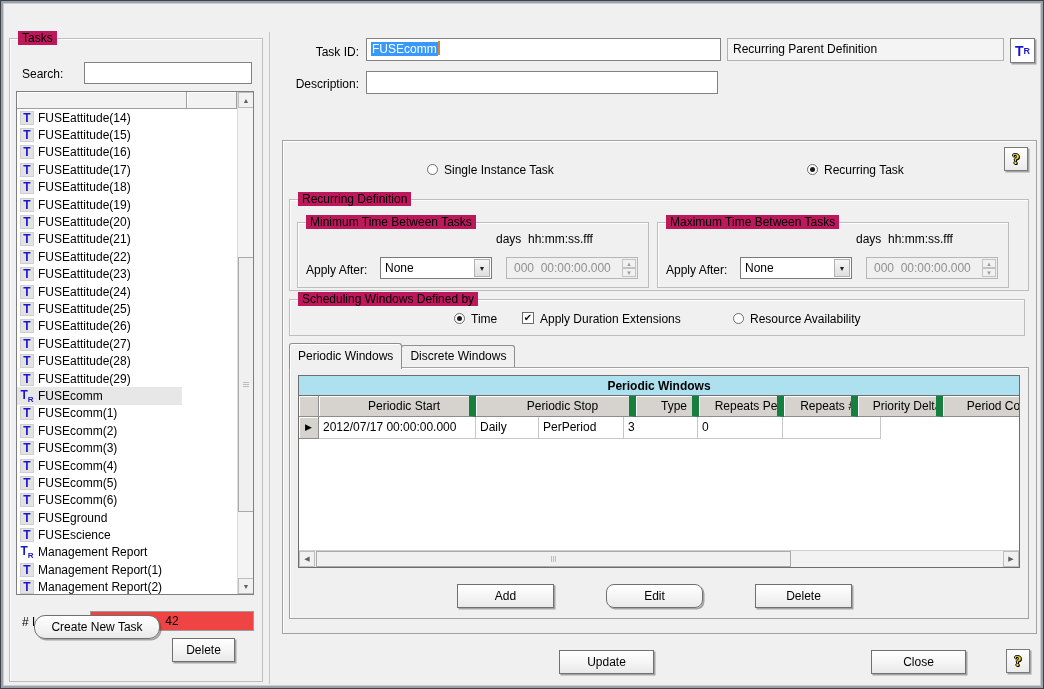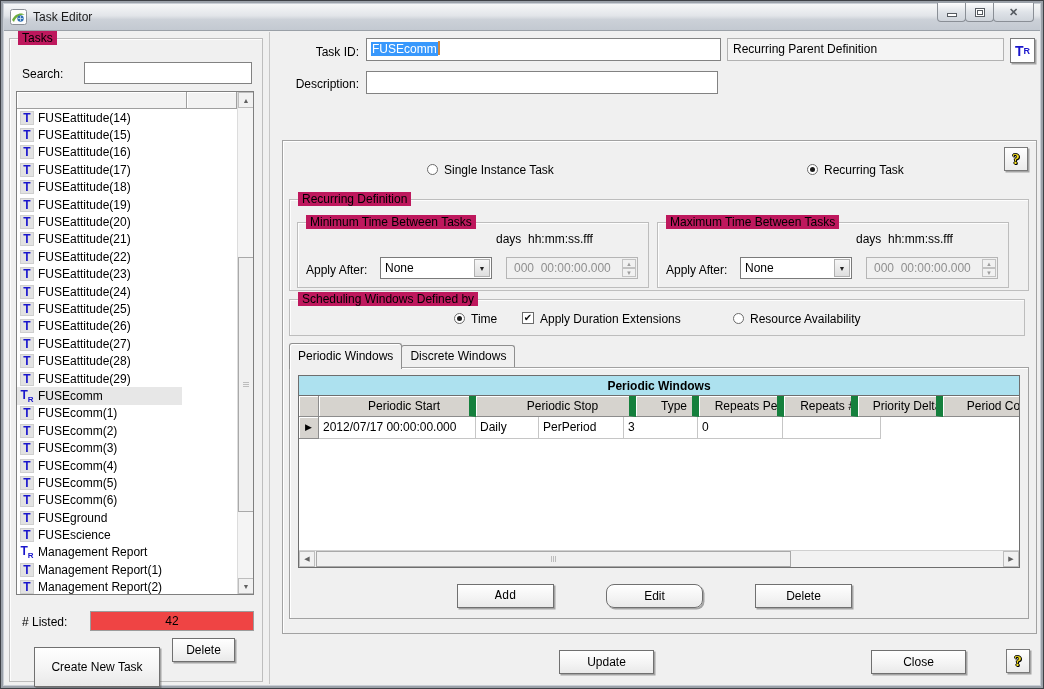--- a/index.html
+++ b/index.html
@@ -107,42 +107,20 @@
     box-shadow:1.5px 1.5px 0 rgba(70,70,70,.45);display:flex;align-items:center;justify-content:center;
     color:#1a16cc;font-weight:bold;font-size:14px;line-height:14px;}
   .trbtn sub{font-size:9px;font-weight:bold;}
   .right-sep{position:absolute;left:268px;top:31px;bottom:4px;width:1px;background:#c6c6c6;}
 </style>
 </head>
 <body>
 
 <div class="window">
 
-  <div class="titlebar">
-    <span class="app-icon">
-      <svg width="17" height="16" viewBox="0 0 17 16">
-        <rect x="0.5" y="0.5" width="16" height="15" rx="2" fill="#fdfdfd" stroke="#8a8f96"></rect>
-        <path d="M2 11 C5 4, 12 3, 15 6 C12 5, 6 7, 4 13 Z" fill="#6fae3c"></path>
-        <circle cx="10.5" cy="9.5" r="3.2" fill="#2f6fb4"></circle>
-        <path d="M8 9.5 h5 M10.5 7 v5" stroke="#cfe3f4" stroke-width="0.8"></path>
-      </svg>
-    </span>
-    <span class="title-text">Task Editor</span>
-    <span class="win-controls">
-      <span class="win-btn">
-          <span class="glyph-min"></span>
-        </span>
-      <span class="win-btn">
-          <span class="glyph-max"></span>
-        </span>
-      <span class="win-btn close">
-          <span class="glyph-close">✕</span>
-        </span>
-    </span>
-  </div>
 
   <div class="right-sep"></div>
 
   <div class="gbox tasks-panel">
     <span class="gcap">Tasks</span>
 
     <span class="label" style="left:12px;top:28px;">Search:</span>
     <input class="input" style="left: 74px; top: 23px; width: 168px; height: 22px;" value="">
 
     <div class="listbox">
@@ -269,21 +247,21 @@
         <div class="vsb-thumb" style="top:165px;height:255px;"></div>
         <div class="sb-btn" style="bottom:0;top:auto;">▼</div>
       </div>
     </div>
 
     <div style="position:absolute;left:0;top:560px;width:252px;height:40px;">
       <span class="label" style="left:12px;top:16px;"># Listed:</span>
       <div class="listedfield">42</div>
     </div>
 
-    <div class="btn" style="left:24px;top:608px;width:126px;height:40px;">Create New Task</div>
+    <div class="btn" style="left:24px;top:576px;width:126px;height:24px;border-radius:11px;">Create New Task</div>
     <div class="btn" style="left:162px;top:599px;width:63px;height:24px;">Delete</div>
   </div>
 
   <span class="label" style="left:286px;top:44px;width:72px;text-align:right;">Task ID:</span>
   <div class="input" style="left:365px;top:37px;width:355px;height:23px;">
     <span class="sel-text">FUSEcomm</span><span class="caret"></span>
   </div>
   <div class="rofield" style="left:726px;top:37px;width:277px;height:23px;">Recurring Parent Definition</div>
   <div class="trbtn" style="left:1009px;top:37px;">
     <span>T</span>
@@ -384,21 +362,21 @@
           </div>
         </div>
       <div class="grid-fill"></div>
       <div class="hsb">
         <div class="sb-btn" style="left:0;">◀</div>
         <div class="hsb-thumb" style="left:17px;width:475px;"></div>
         <div class="sb-btn" style="left:auto;right:0;">▶</div>
       </div>
     </div>
 
-    <div class="btn" style="left:167px;top:216px;width:97px;height:24px;font-family:Liberation Mono, monospace;">Add</div>
+    <div class="btn" style="left:167px;top:216px;width:97px;height:24px;">Add</div>
     <div class="btn" style="left:316px;top:216px;width:97px;height:24px;border-radius:8px;">Edit</div>
     <div class="btn" style="left:465px;top:216px;width:97px;height:24px;">Delete</div>
   </div>
 
   <div class="btn" style="left:558px;top:649px;width:95px;height:24px;">Update</div>
   <div class="btn" style="left:870px;top:649px;width:95px;height:24px;">Close</div>
   <div class="helpbtn" style="left:1005px;top:648px;">
       <span>?</span>
     </div>
 

